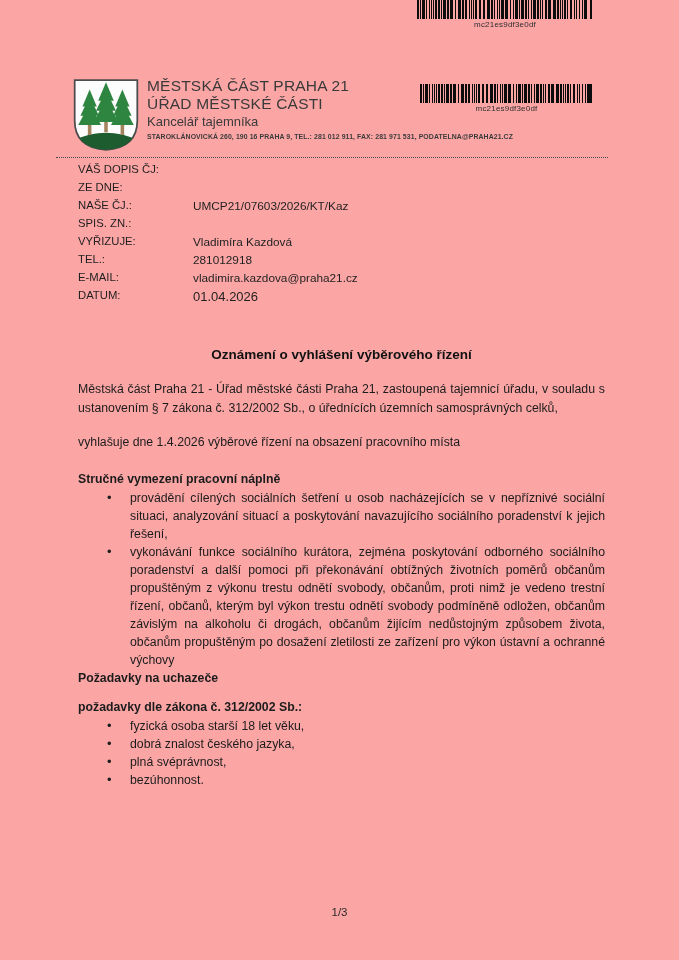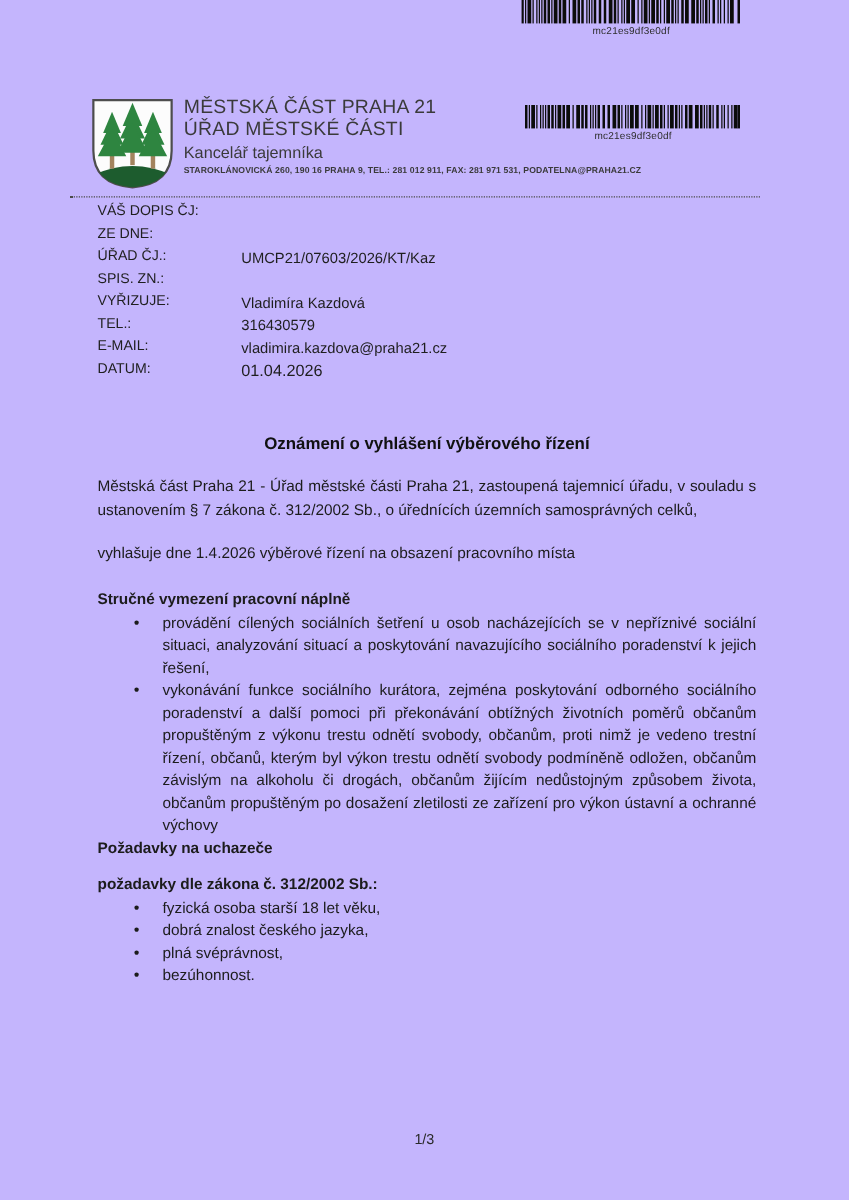--- a/index.html
+++ b/index.html
@@ -1,17 +1,17 @@
 <!DOCTYPE html>
 <html><head>
 <meta charset="utf-8">
 <style>
   html,body { margin:0; padding:0; background:#ffffff; }
   body { font-family:"Liberation Sans", sans-serif; color:#1a1a1a; }
-  .page { position:relative; width:679px; height:960px; background:#c4b5fd; overflow:hidden; }
+  .page { position:relative; width:679px; height:960px; background:#fca5a5; overflow:hidden; }
 
   
   .barcode { text-align:center; }
   .barcode-top { position:absolute; left:417px; top:0; width:176px; }
   .barcode-top .barcode-bars { height:19px; }
   .barcode-header { position:absolute; left:420px; top:84px; width:173px; }
   .barcode-header .barcode-bars { height:19px; }
   .barcode-bars { width:100%; overflow:hidden; }
   .barcode-label { font-size:8px; line-height:9px; margin-top:1px; color:#2e2e2e; letter-spacing:.2px; }
 
@@ -219,34 +219,34 @@
   <div class="meta">
     <div class="meta-row">
       <span class="meta-label">VÁŠ DOPIS ČJ:</span>
       <span class="meta-value"></span>
     </div>
     <div class="meta-row">
       <span class="meta-label">ZE DNE:</span>
       <span class="meta-value"></span>
     </div>
     <div class="meta-row">
-      <span class="meta-label">ÚŘAD ČJ.:</span>
+      <span class="meta-label">NAŠE ČJ.:</span>
       <span class="meta-value">UMCP21/07603/2026/KT/Kaz</span>
     </div>
     <div class="meta-row">
       <span class="meta-label">SPIS. ZN.:</span>
       <span class="meta-value"></span>
     </div>
     <div class="meta-row">
       <span class="meta-label">VYŘIZUJE:</span>
       <span class="meta-value">Vladimíra Kazdová</span>
     </div>
     <div class="meta-row">
       <span class="meta-label">TEL.:</span>
-      <span class="meta-value">316430579</span>
+      <span class="meta-value">281012918</span>
     </div>
     <div class="meta-row">
       <span class="meta-label">E-MAIL:</span>
       <span class="meta-value">vladimira.kazdova@praha21.cz</span>
     </div>
     <div class="meta-row">
       <span class="meta-label">DATUM:</span>
       <span class="meta-value datum">01.04.2026</span>
     </div>
   </div>

